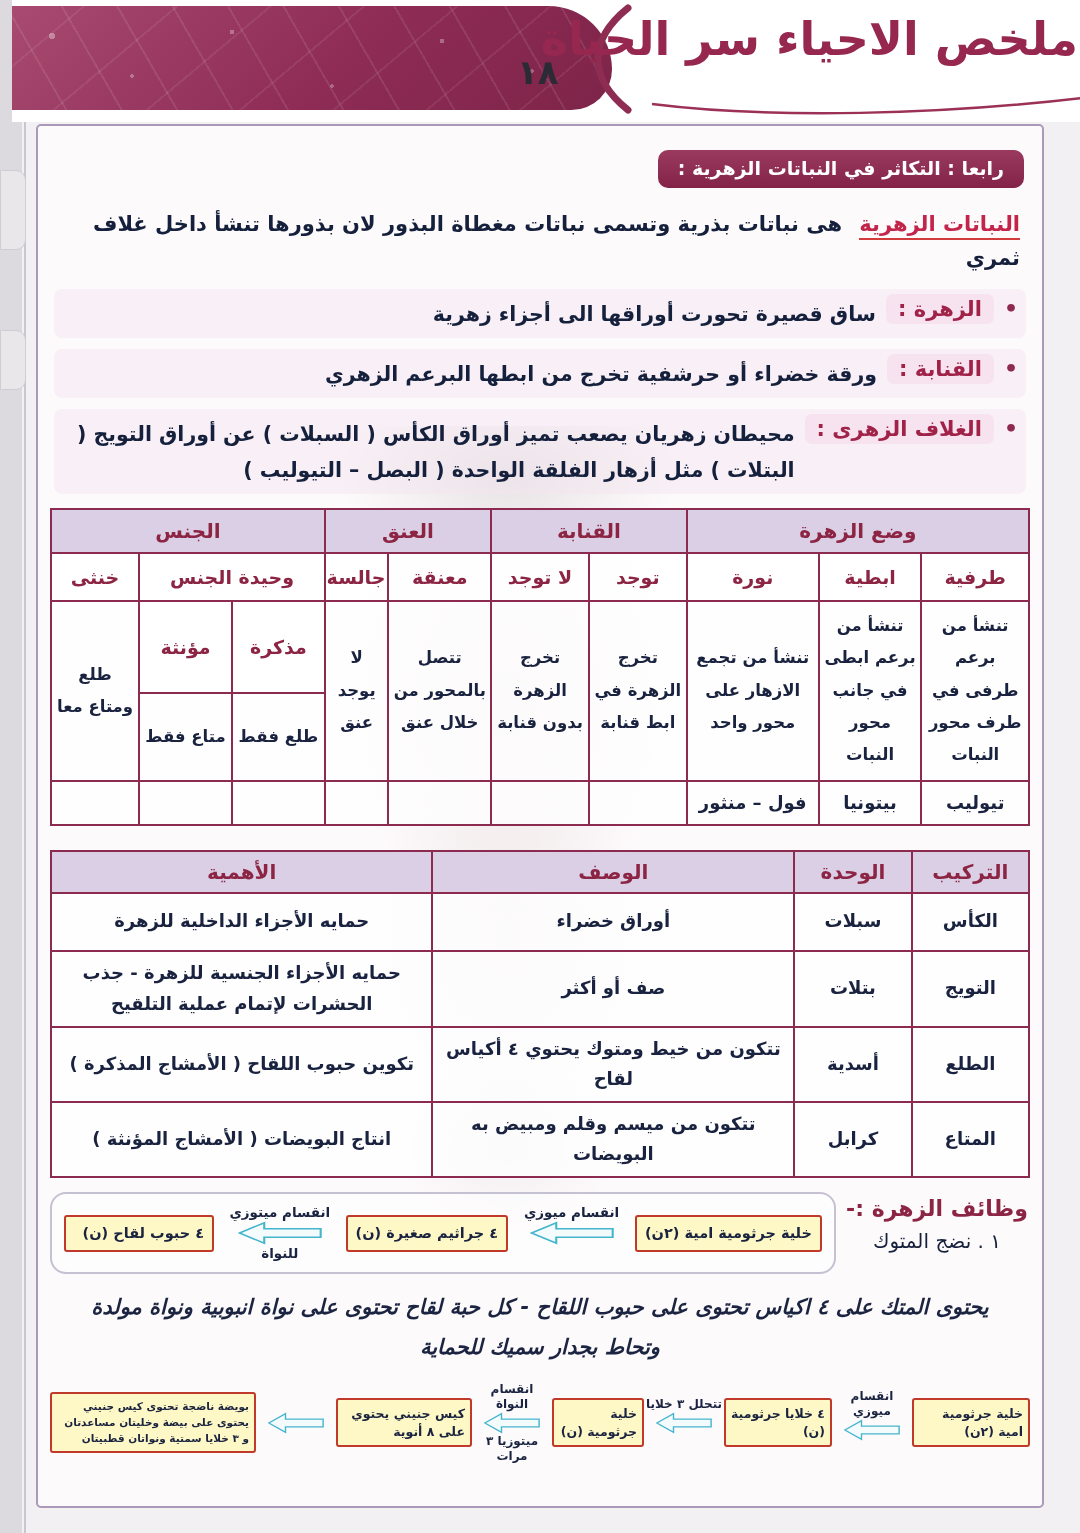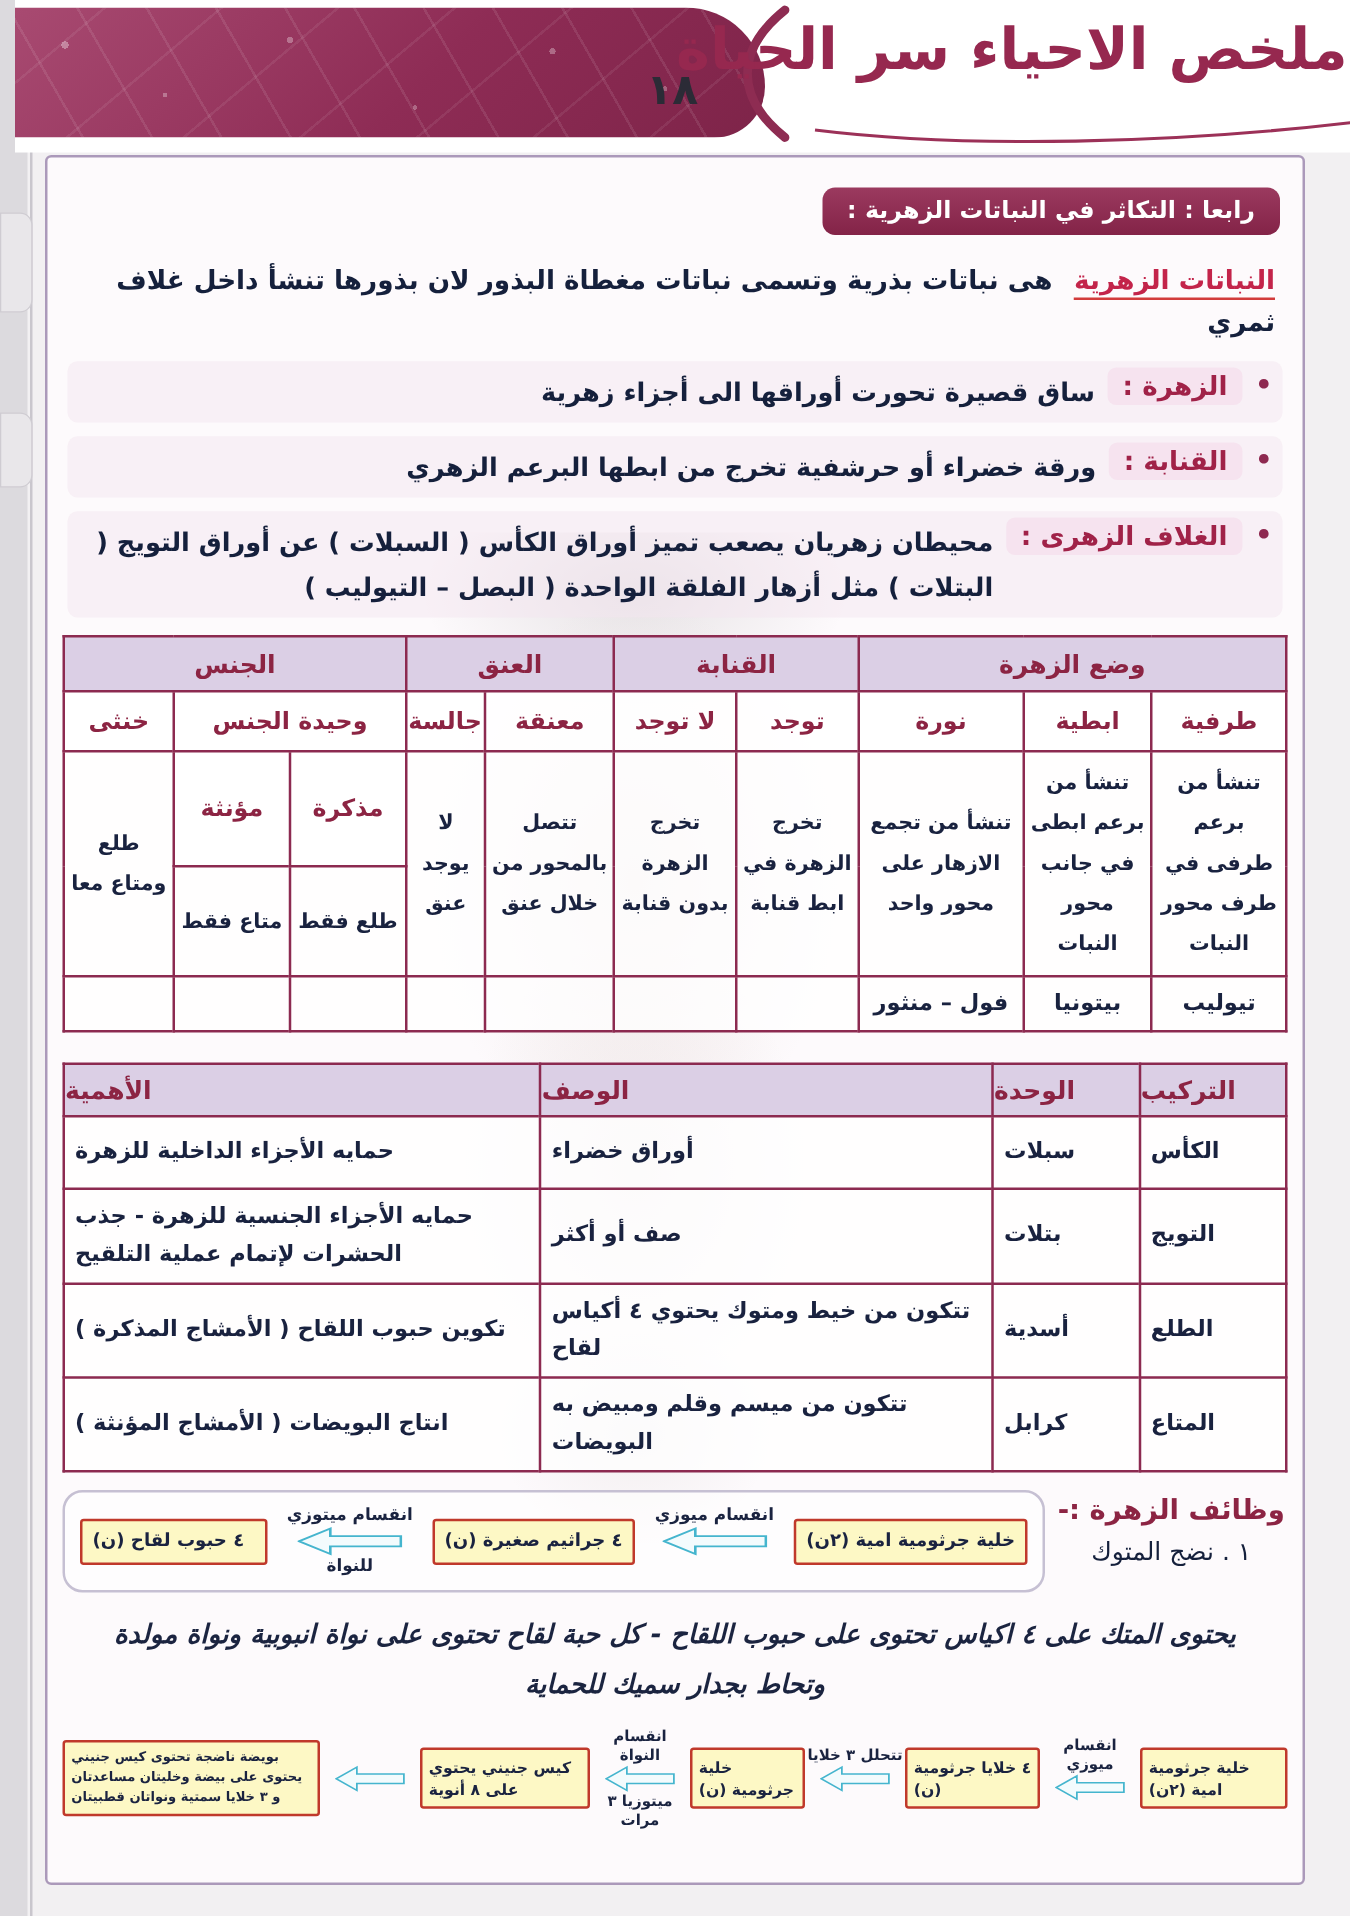--- a/index.html
+++ b/index.html
@@ -85,40 +85,40 @@
   .t1 { margin-top:14px; }
   .t1 th, .t1 td { border:2px solid #8c2a50; text-align:center; vertical-align:middle; }
   .t1 .grp  { background:#dbcfe5; color:#8c2443; font-size:20px; font-weight:bold; height:44px; }
   .t1 .sub  { background:rgba(255,255,255,.85); color:#8c2443; font-size:19px; font-weight:bold; height:48px; padding:4px 2px; }
   .t1 td    { background:rgba(255,255,255,.74); color:#19223f; font-size:16.5px; font-weight:bold; line-height:1.95; padding:6px 3px; }
   .t1 .r3 td, .t1 .r3 th { height:92px; }
   .t1 .r4 td { height:88px; }
   .t1 .ex td { font-size:18px; height:44px; line-height:1.3; }
 
   .t2 { margin-top:24px; }
-  .t2 th, .t2 td { border:2px solid #8c2a50; text-align:left; vertical-align:middle; }
+  .t2 th, .t2 td { border:2px solid #8c2a50; text-align:center; vertical-align:middle; }
   .t2 th { background:#dbcfe5; color:#8c2443; font-size:20px; font-weight:bold; height:42px; }
   .t2 td { background:rgba(255,255,255,.74); color:#19223f; font-size:18px; font-weight:bold; line-height:1.7; padding:6px 8px; }
   .t2 tr.rh1 td { height:58px; } .t2 tr.rh2 td { height:76px; } 
 
   
   .func-row { display:flex; margin-top:14px; align-items:flex-start; gap:8px; }
   .func-labels { width:186px; padding-top:4px; text-align:center; }
   .func-title { color:#8c2443; font-size:22px; font-weight:bold; }
   .step-title { color:#15203c; font-size:20px; font-weight:normal; margin-top:8px; }
   .flow {
     display:flex; align-items:center; justify-content:space-between;
   }
   .flow1 {
     flex:1; border:2px solid #c6c0d3; border-radius:16px;
     padding:10px 12px; background:rgba(255,255,255,.55); gap:2px;
   }
   .ybox {
     background:#fdf8c5; border:2px solid #c0392b; border-radius:3px;
-    color:#1a2340; font-weight:bold; text-align:left;
+    color:#1a2340; font-weight:bold; text-align:right;
     font-size:14.5px; line-height:1.45; padding:6px 8px;
   }
   .flow1 .ybox { min-width:150px; }
   .arrowunit { display:flex; flex-direction:column; align-items:center; justify-content:center; min-width:96px; }
   .alabel { color:#1a2340; font-weight:bold; font-size:13.5px; line-height:1.25; min-height:17px; text-align:center; }
   .arrow-svg polygon { fill:#f3fbfd; stroke:#45b5ce; stroke-width:1.6; }
 
   .note1 {
     margin:14px auto 0 auto; width:95%;
     color:#1b2440; font-size:21px; font-weight:bold;

